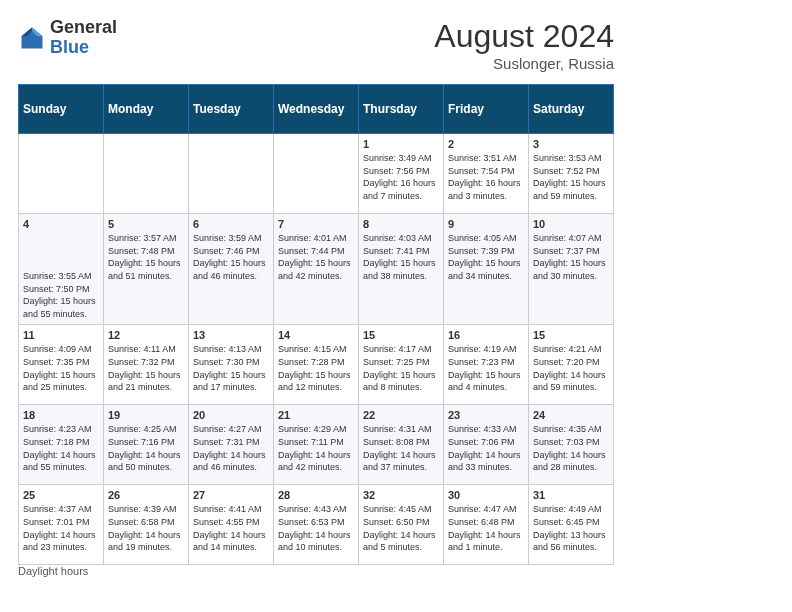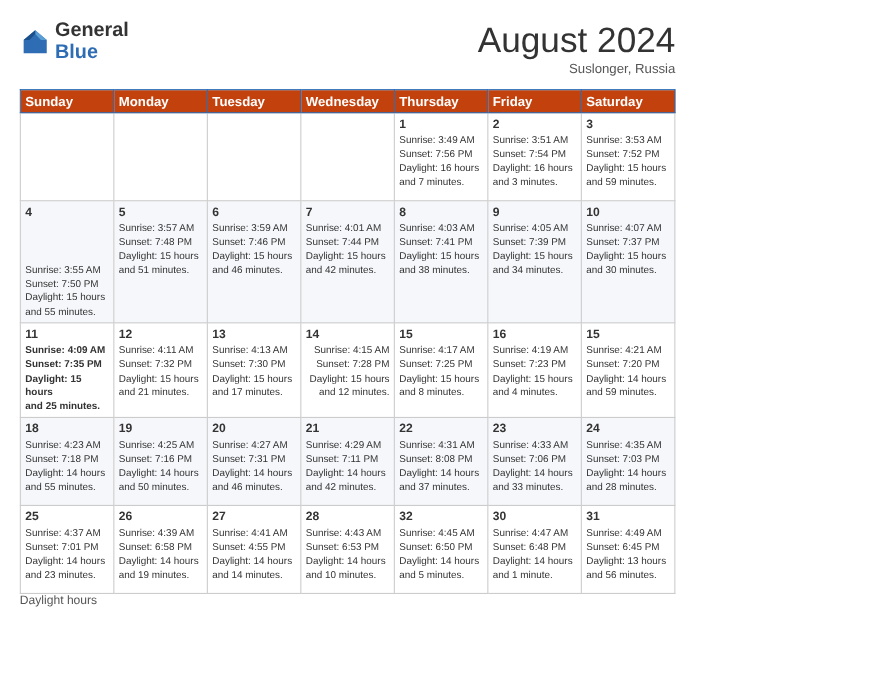--- a/index.html
+++ b/index.html
@@ -38,34 +38,34 @@
     }
     .title-block {
       text-align: right;
     }
     .month-year {
       font-size: 32px;
       font-weight: 300;
       color: #333;
     }
     .location {
-      font-size: 12px;
+      font-size: 15px;
       color: #555;
     }
     table {
       width: 100%;
       border-collapse: collapse;
       table-layout: fixed;
     }
     thead tr th {
-      background-color: #c2410c;
+      background-color: #0c4a6e;
       color: #fff;
       font-size: 12px;
       font-weight: bold;
-      padding: 3px 4px;
+      padding: 17px 4px;
       text-align: left;
       border: 1px solid #2e6db4;
     }
     tbody tr td {
       border: 1px solid #ccc;
       vertical-align: top;
       padding: 4px 4px;
       font-size: 9.5px;
       color: #333;
       height: 80px;
@@ -204,42 +204,42 @@
             <span class="day-num">10</span>
             <div class="day-info" style="white-space: pre-line;">Sunrise: 4:07 AM
 Sunset: 7:37 PM
 Daylight: 15 hours
 and 30 minutes.</div>
           </td>
         </tr>
         <tr>
           <td>
             <span class="day-num">11</span>
-            <div class="day-info" style="white-space: pre-line; font-weight: bold;">Sunrise: 4:09 AM
+            <div class="day-info" style="white-space: pre-line;">Sunrise: 4:09 AM
 Sunset: 7:35 PM
 Daylight: 15 hours
 and 25 minutes.</div>
           </td>
           <td>
             <span class="day-num">12</span>
             <div class="day-info" style="white-space: pre-line;">Sunrise: 4:11 AM
 Sunset: 7:32 PM
 Daylight: 15 hours
 and 21 minutes.</div>
           </td>
           <td>
             <span class="day-num">13</span>
             <div class="day-info" style="white-space: pre-line;">Sunrise: 4:13 AM
 Sunset: 7:30 PM
 Daylight: 15 hours
 and 17 minutes.</div>
           </td>
           <td>
             <span class="day-num">14</span>
-            <div class="day-info" style="white-space: pre-line; text-align: right;">Sunrise: 4:15 AM
+            <div class="day-info" style="white-space: pre-line;">Sunrise: 4:15 AM
 Sunset: 7:28 PM
 Daylight: 15 hours
 and 12 minutes.</div>
           </td>
           <td>
             <span class="day-num">15</span>
             <div class="day-info" style="white-space: pre-line;">Sunrise: 4:17 AM
 Sunset: 7:25 PM
 Daylight: 15 hours
 and 8 minutes.</div>

